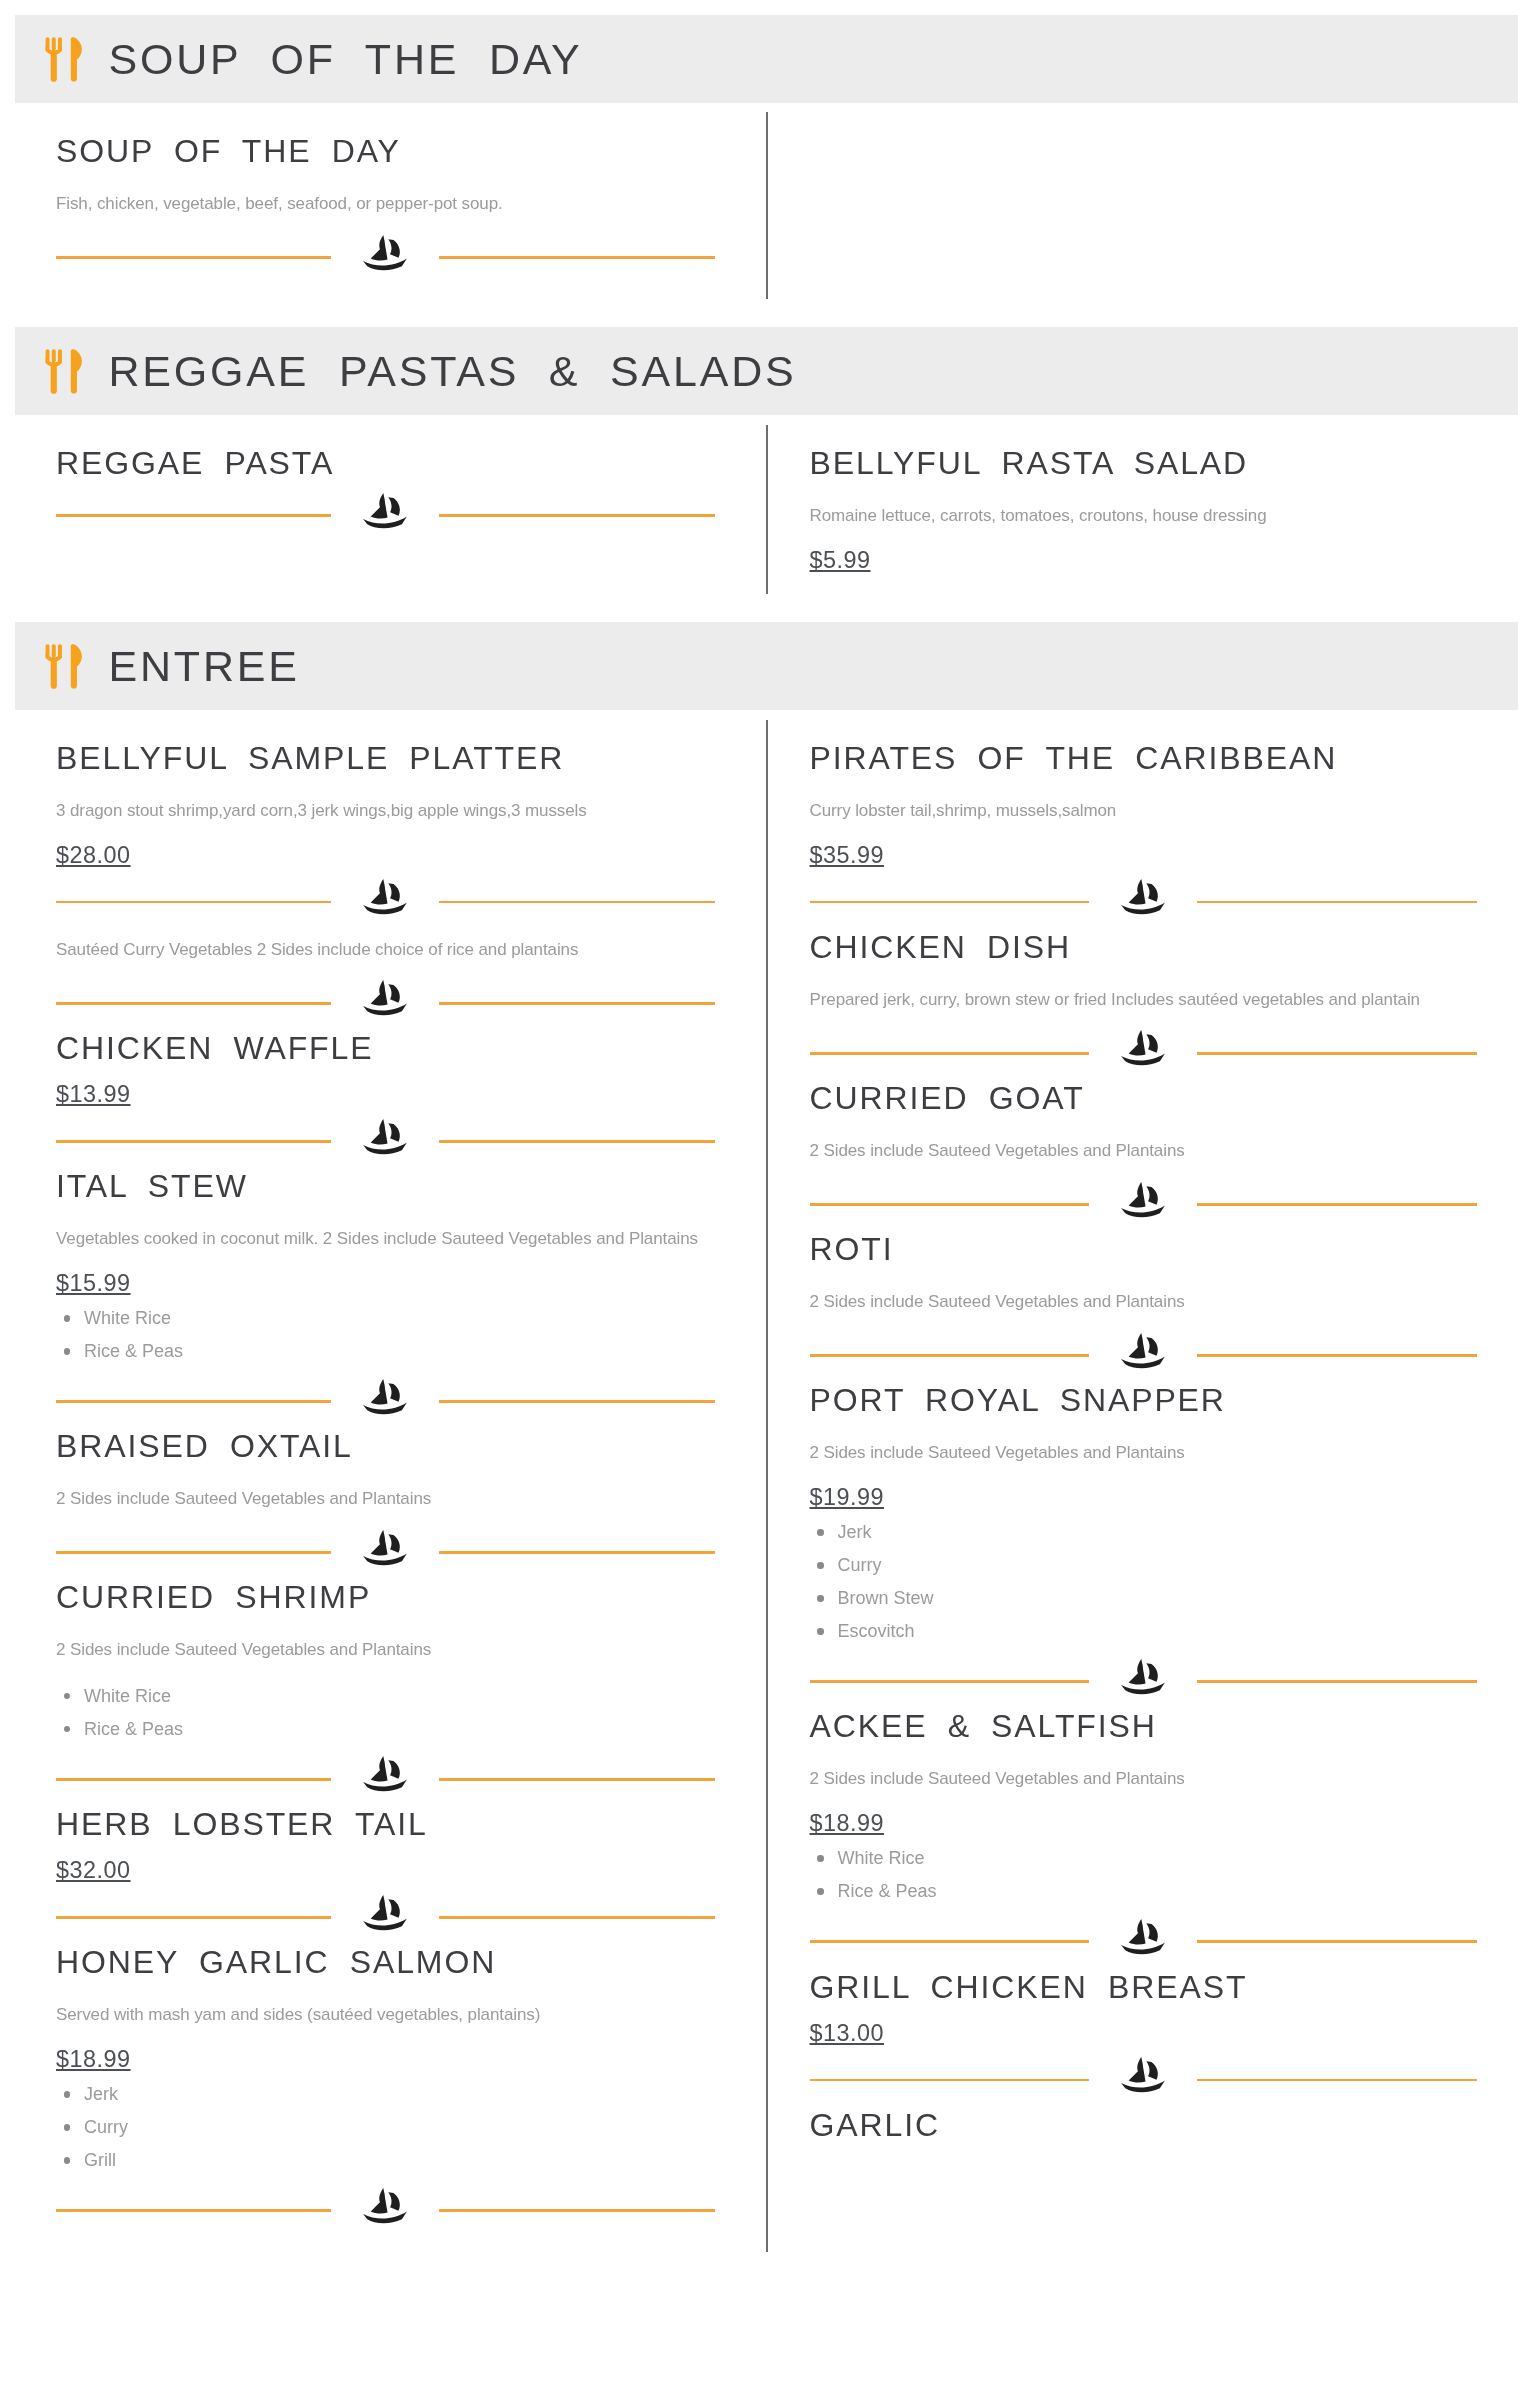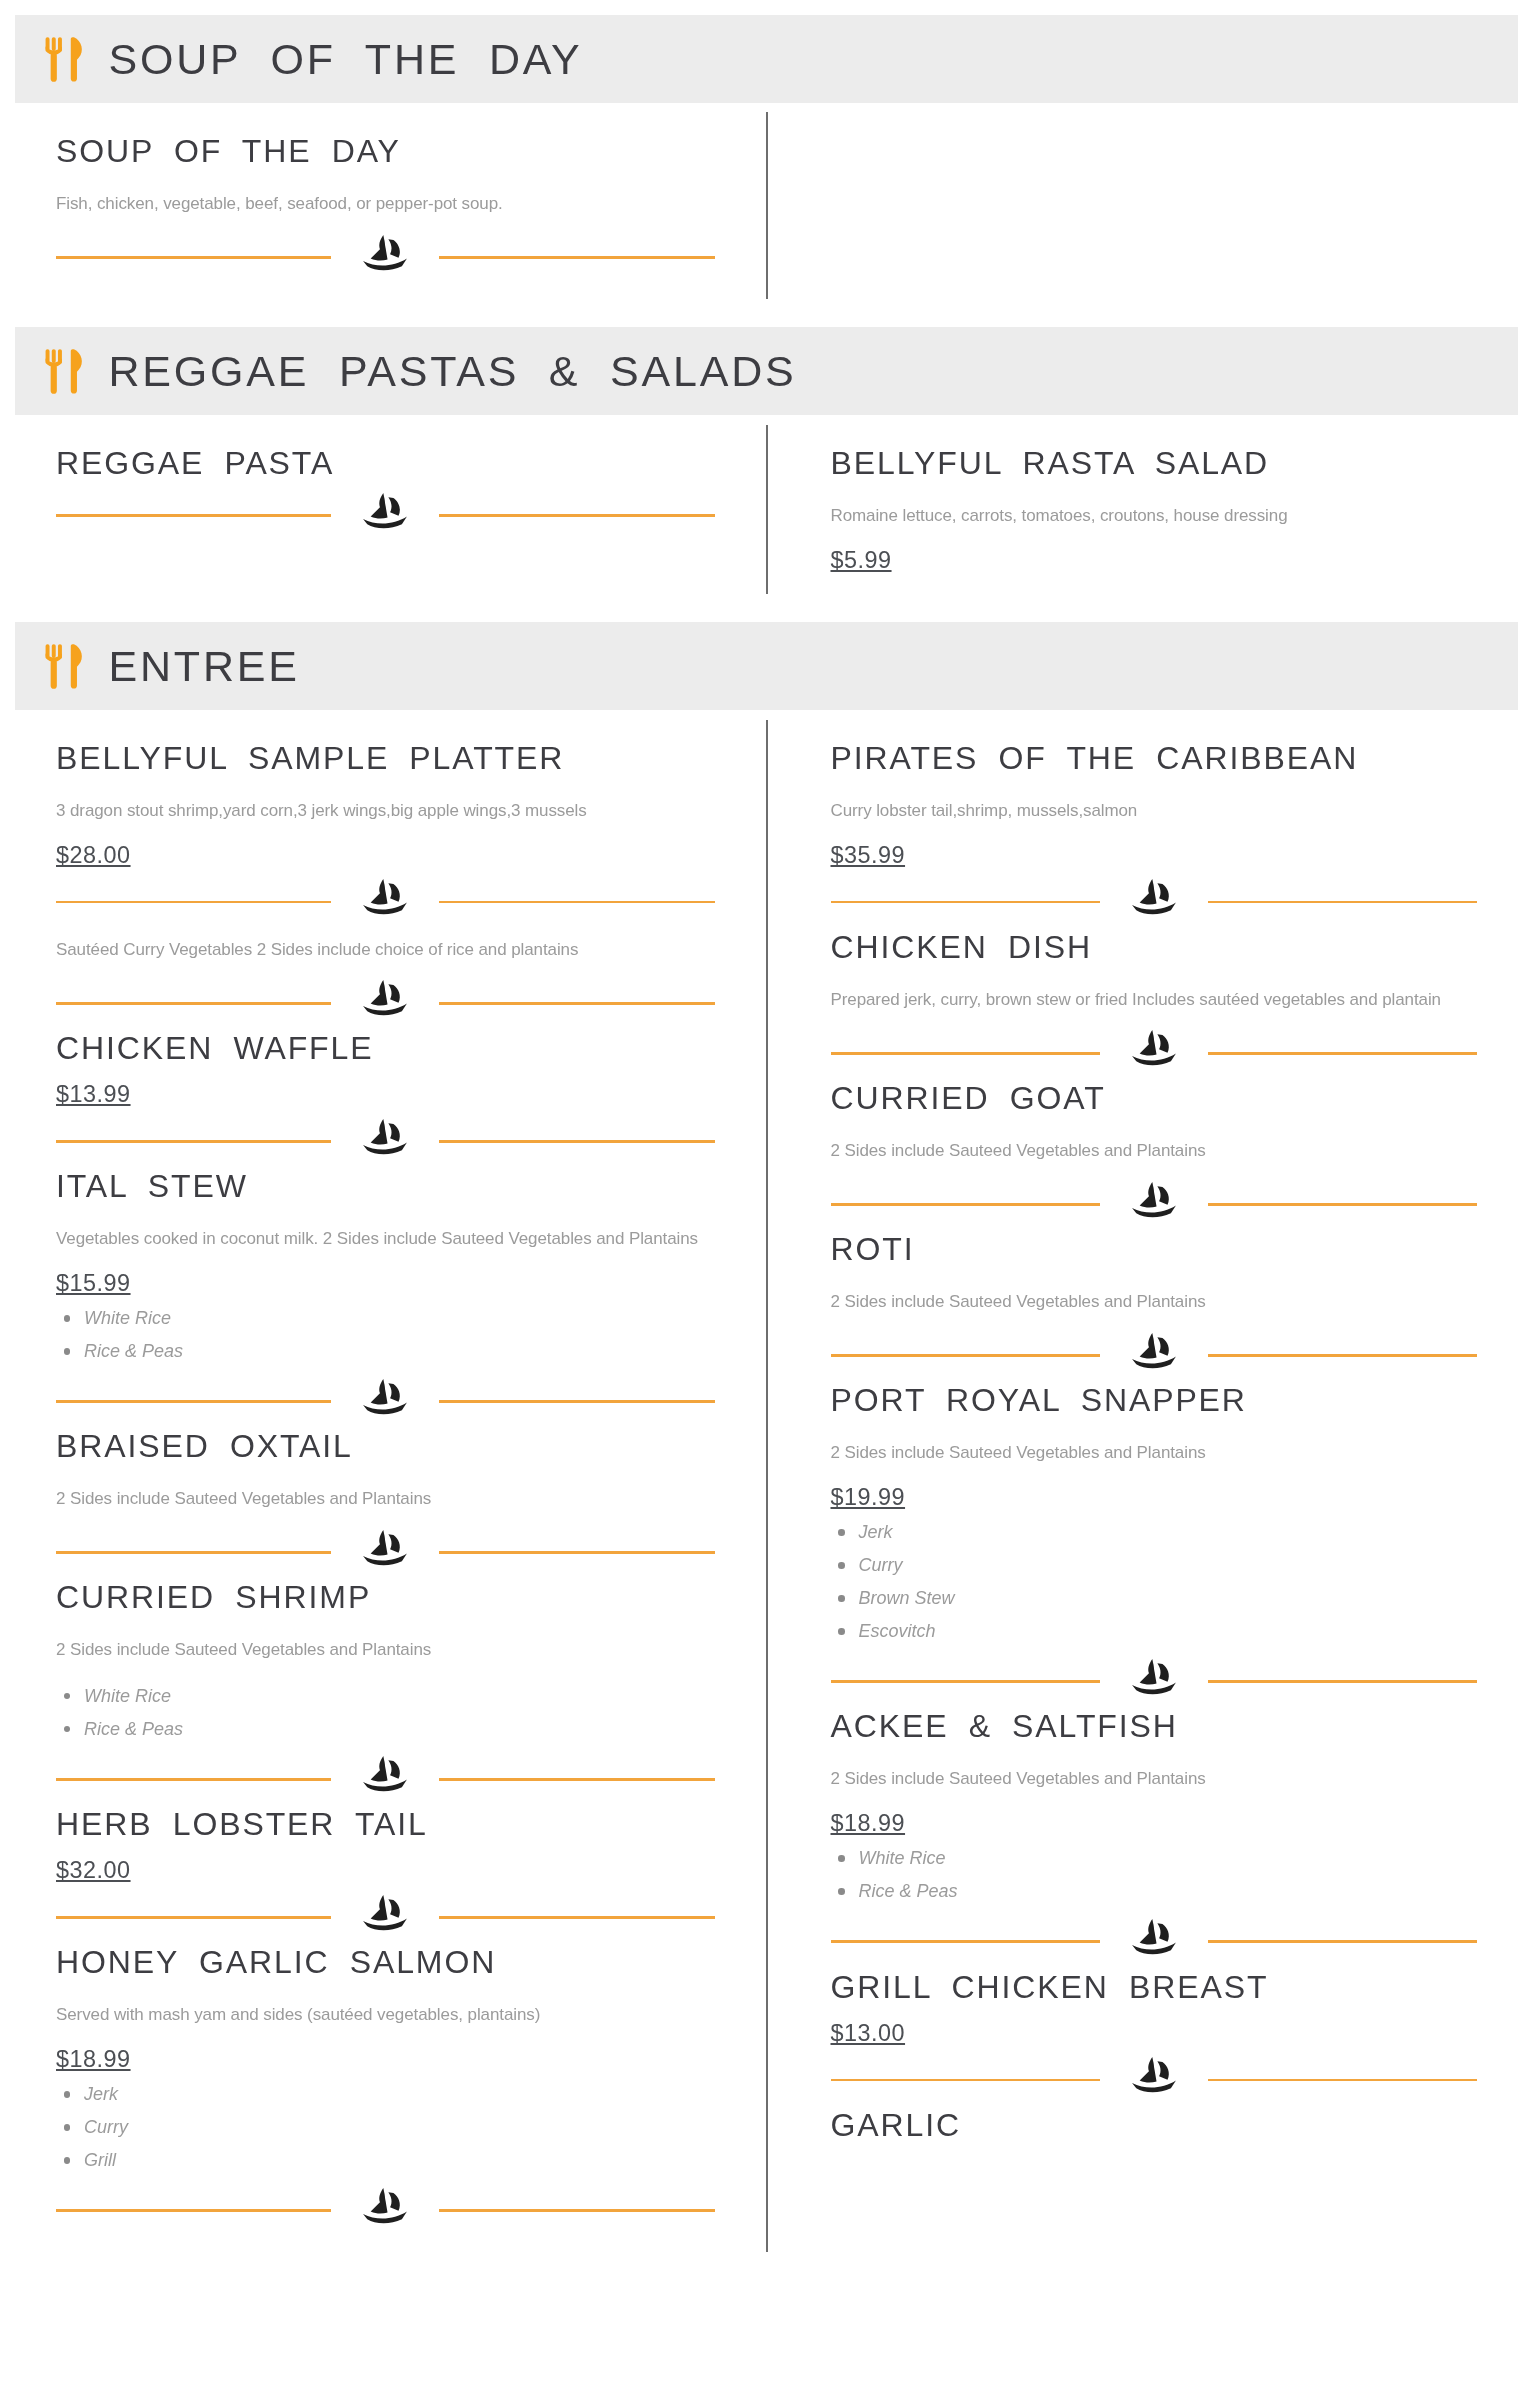--- a/index.html
+++ b/index.html
@@ -27,35 +27,35 @@
     margin:0;font-size:43px;font-weight:500;color:var(--title-color);
     letter-spacing:2.8px;word-spacing:15px;line-height:1;white-space:nowrap;
   }
   .section-content{display:flex;position:relative;padding:30px 56px 28px;}
   .section-content::before{
     content:"";position:absolute;left:50%;top:9.4px;bottom:13px;width:1.9px;margin-left:-0.9px;
     background:var(--separator-color);
   }
   .col{width:50%;}
   .col-left{padding-right:52px;}
-  .col-right{padding-left:64px;}
+  .col-right{padding-left:43px;}
   .menu-item{margin:0;}
   .item-name{
     margin:0 0 13px;font-size:32px;font-weight:500;color:var(--title-color);
     letter-spacing:1.9px;word-spacing:9.4px;line-height:37px;
   }
   .item-desc{
     margin:0 0 9.4px;font-size:17px;letter-spacing:-0.1px;
     color:var(--desc-color);line-height:41px;
   }
   .item-price{
     margin:0 0 5.6px;font-size:23.4px;color:var(--price-color);
     line-height:28px;letter-spacing:0.5px;text-decoration:underline;
   }
-  .item-options{list-style:none;margin:3.7px 0 0;padding:0;font-style:italic;}
+  .item-options{list-style:none;margin:3.7px 0 0;padding:0;}
   .item-options li{
     position:relative;padding-left:28px;font-size:18px;color:var(--desc-color);line-height:33px;
   }
   .item-options li::before{
     content:"";position:absolute;left:7.5px;top:13px;width:6.6px;height:6.6px;border-radius:50%;background:#8A8A8A;
   }
   .divider{position:relative;height:32px;margin:17px 0 11.2px;}
   .divider::before,.divider::after{
     content:"";position:absolute;top:15px;height:2.8px;background:var(--divider-orange);
   }

